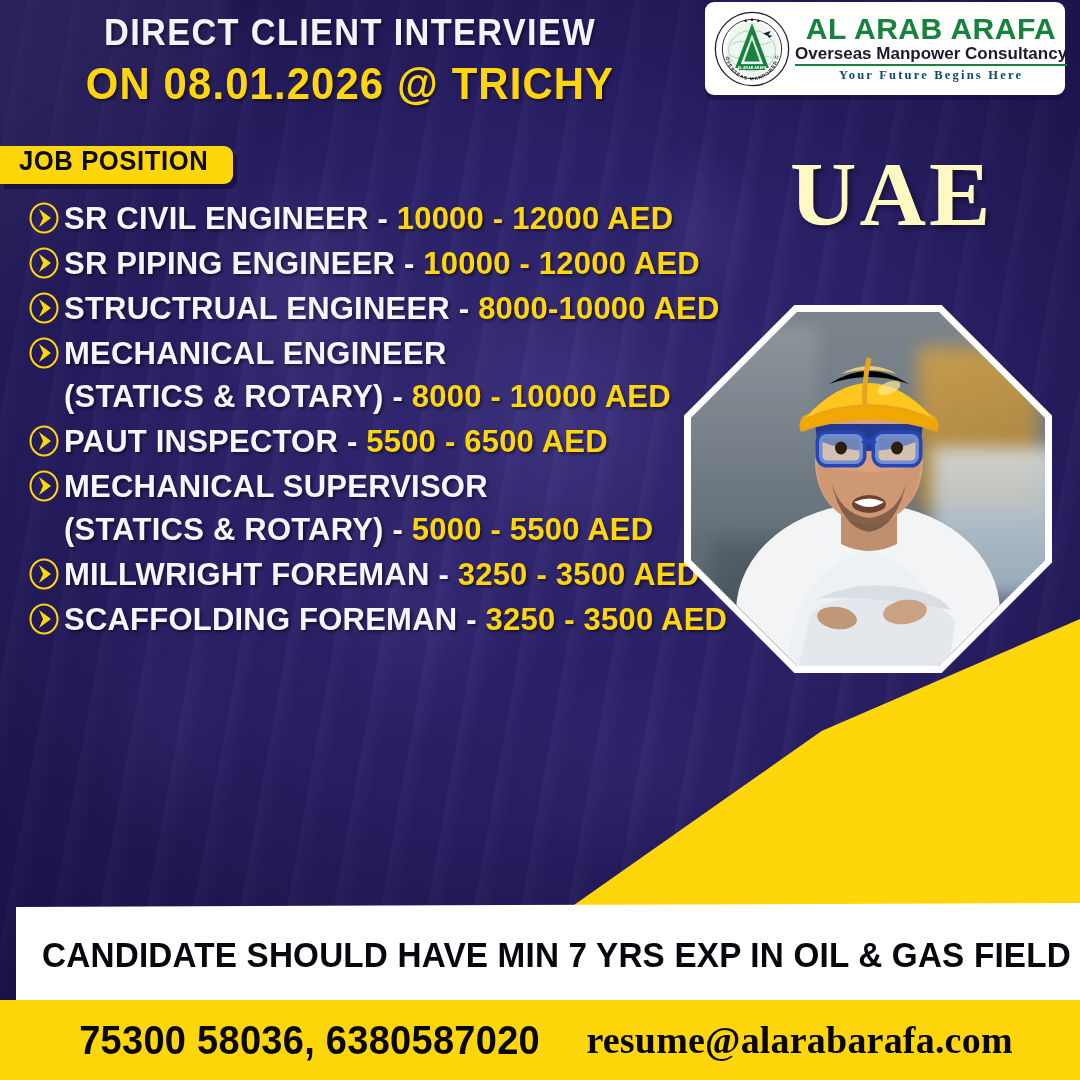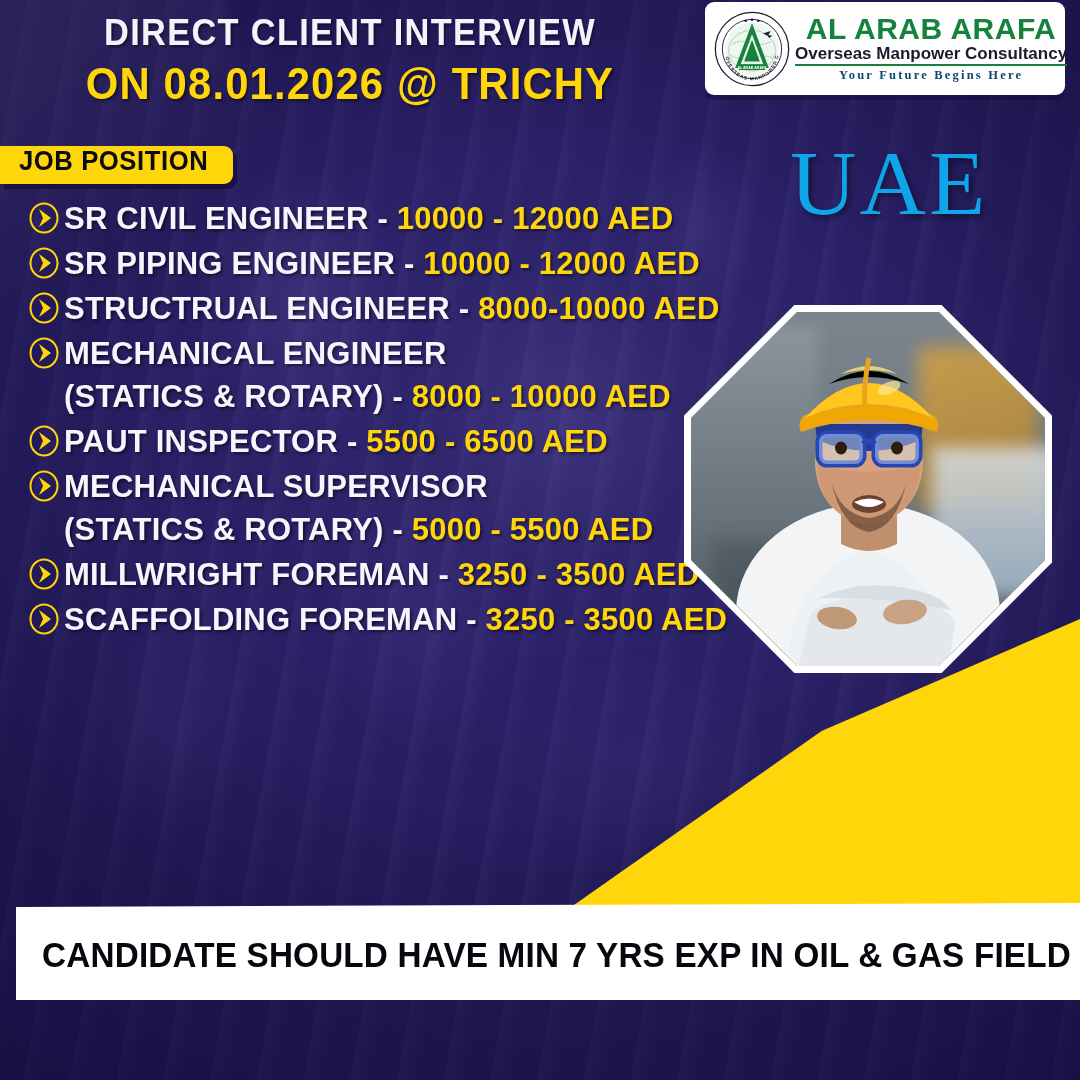--- a/index.html
+++ b/index.html
@@ -158,25 +158,25 @@
     color: #0c4a6e;
     letter-spacing: 2.2px;
     margin-top: 2px;
     white-space: nowrap;
   }
 
   
   .uae {
     position: absolute;
     left: 790px;
-    top: 137px;
+    top: 148px;
     font-family: "Liberation Serif", serif;
     font-size: 92px;
-    font-weight: 400;
-    color: #0ea5e9;
+    font-weight: 700;
+    color: #fef9c3;
     letter-spacing: 3px;
     line-height: 1;
     text-shadow: 3px 3px 5px rgba(0,0,0,.45);
   }
 
   
   .job-badge {
     position: absolute;
     left: 0;
     top: 146px;
@@ -525,14 +525,18 @@
         <ellipse cx="198" cy="76" rx="12" ry="6" fill="#ffe893" opacity=".7" transform="rotate(-22 198 76)"></ellipse>
         <path d="M110 108 q68 -26 134 0 l0 10 q-68 -24 -134 0 z" fill="#f0a800"></path>
       </svg>
     </div>
   </div>
 
   <div class="white-bar">
     <span>CANDIDATE SHOULD HAVE MIN 7 YRS EXP IN OIL &amp; GAS FIELD</span>
   </div>
 
+  <div class="yellow-bar">
+    <div class="phone">75300 58036, 6380587020</div>
+    <div class="email">resume@alarabarafa.com</div>
+  </div>
 
 </div>
 
 </body></html>

